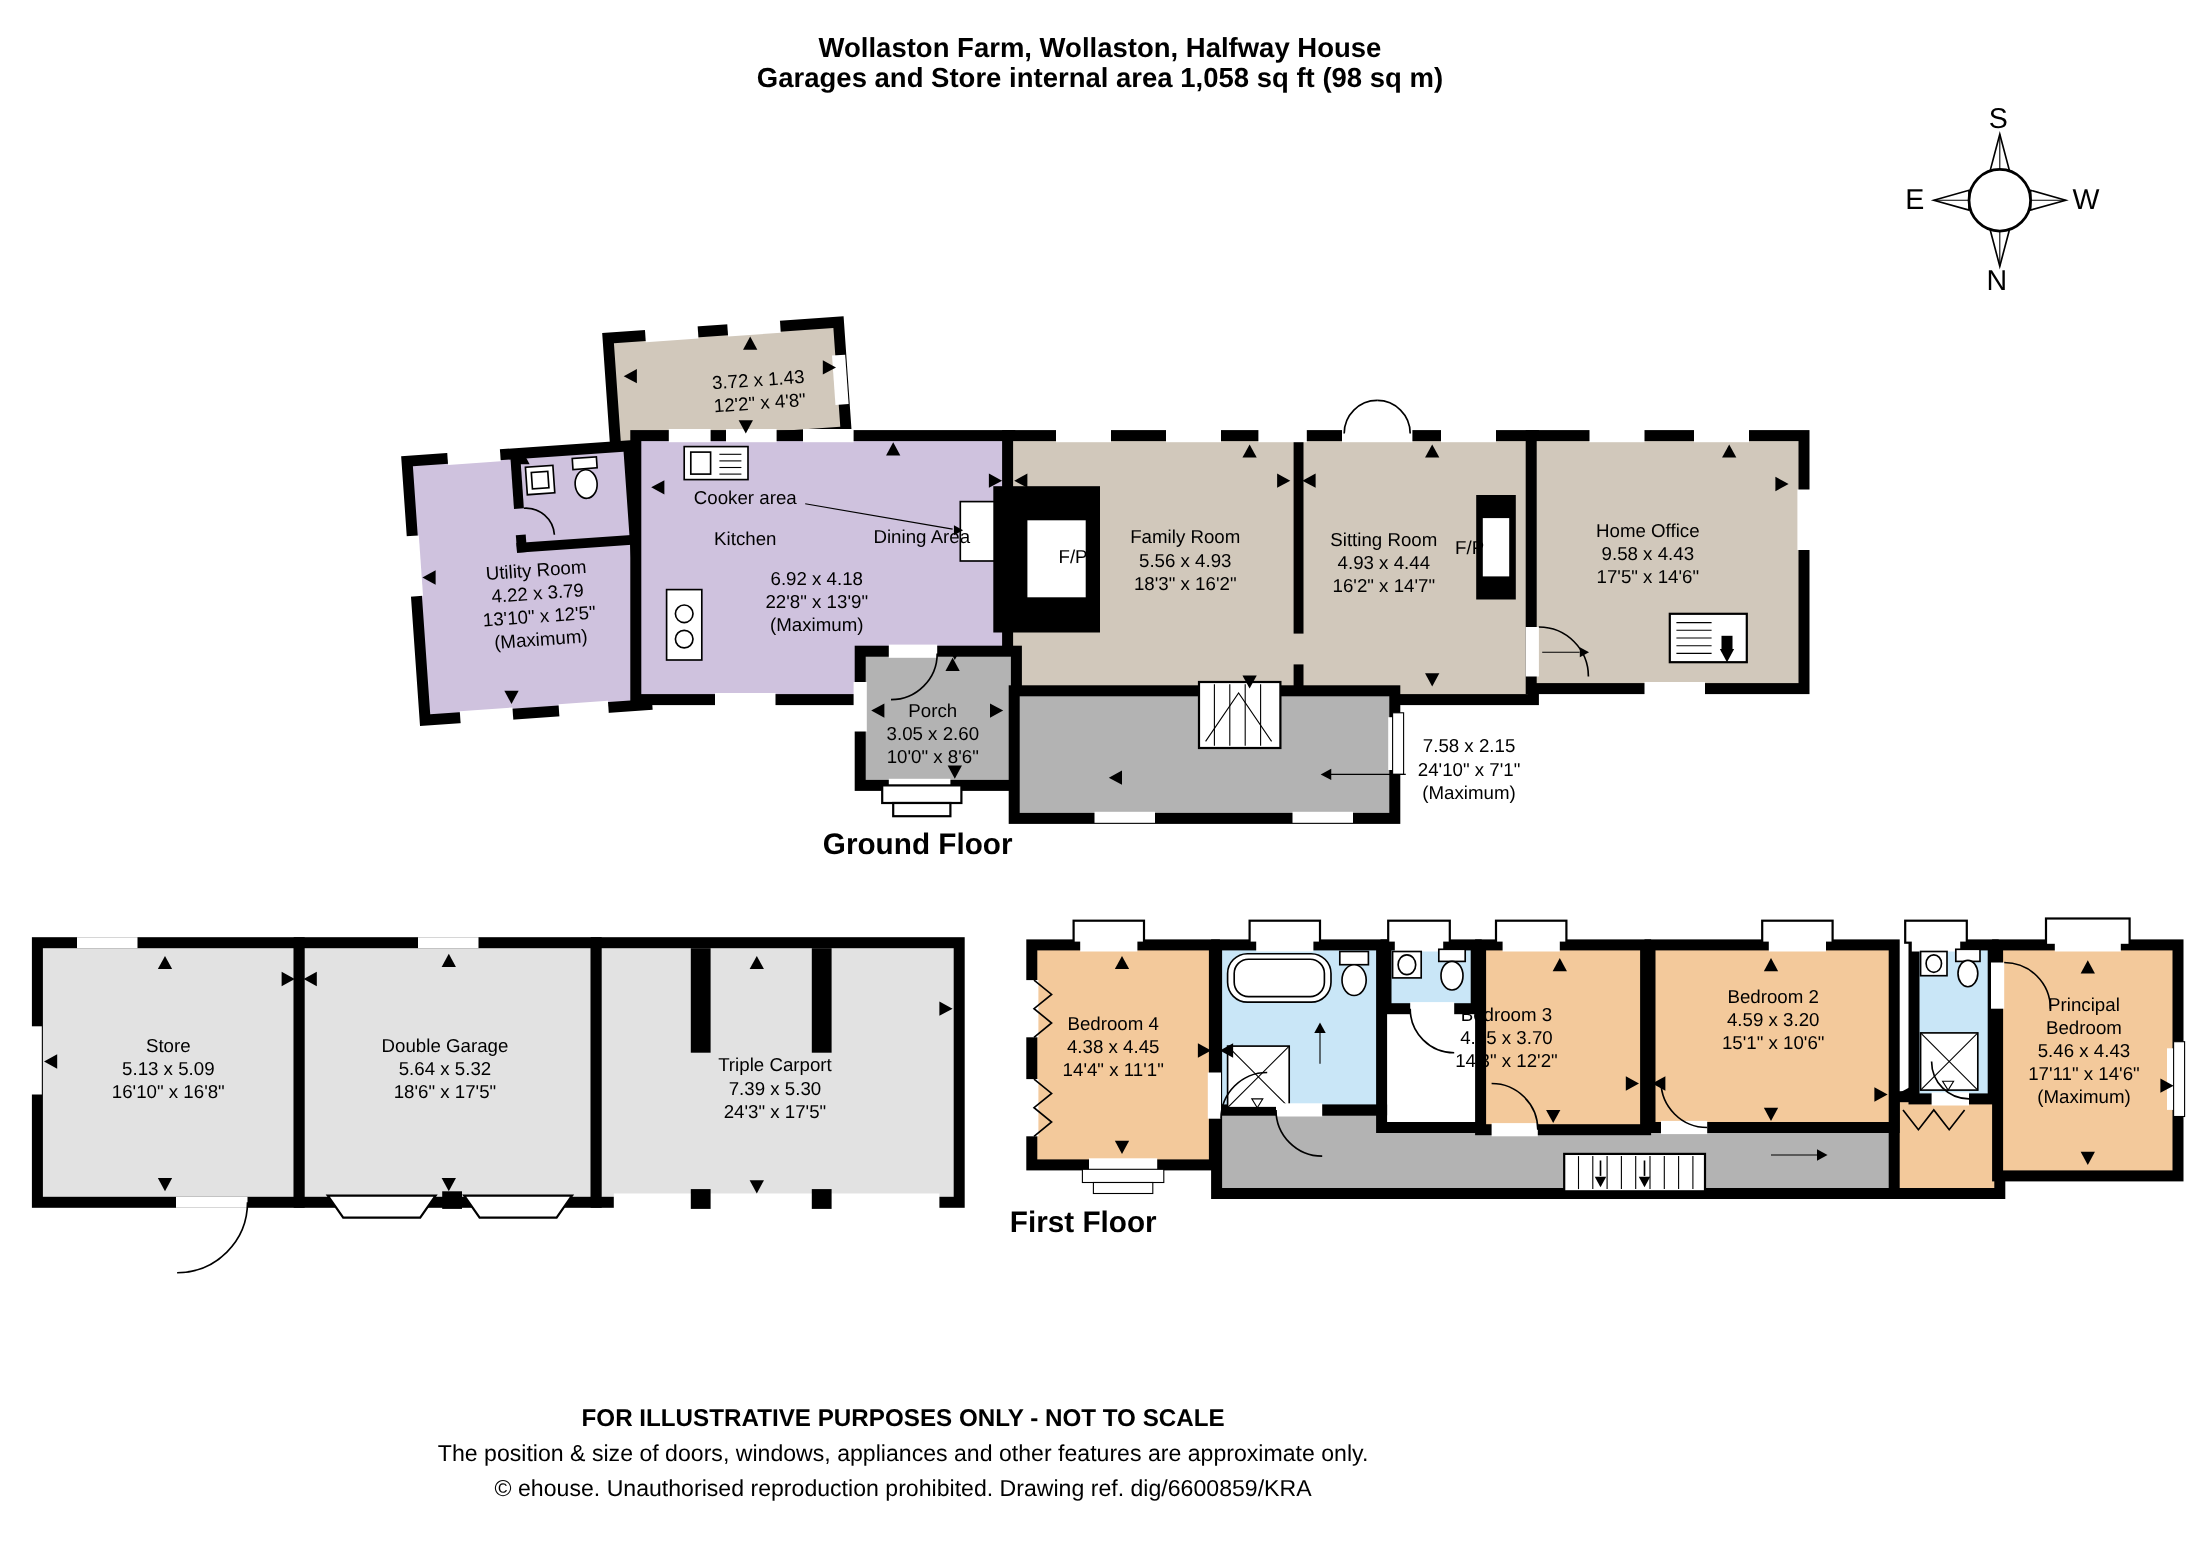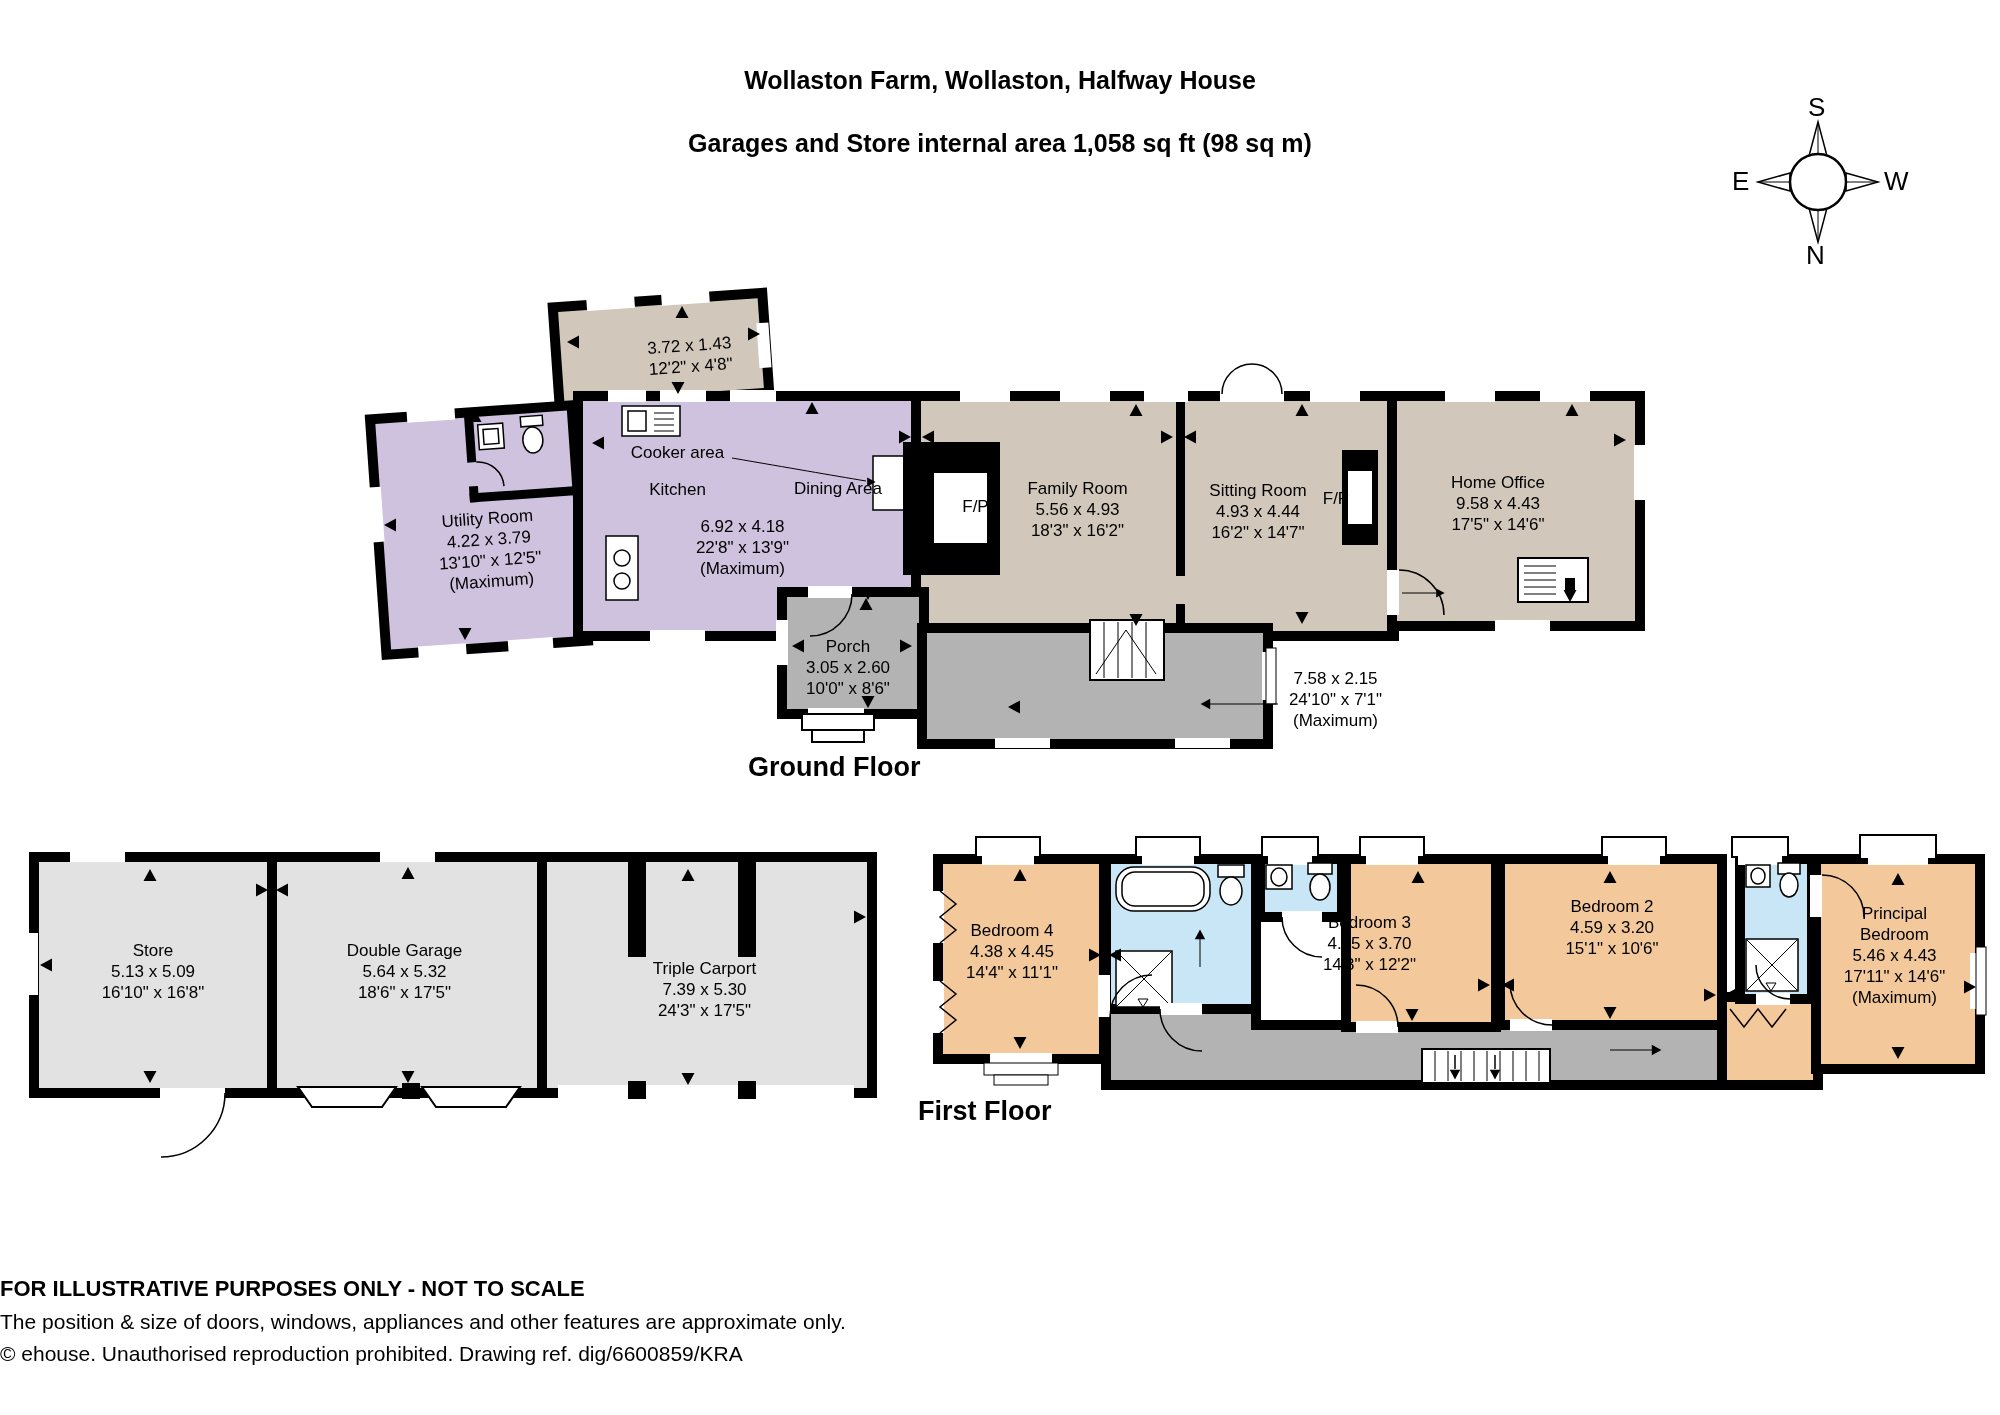--- a/index.html
+++ b/index.html
@@ -1,26 +1,26 @@
 <!DOCTYPE html>
 <html><head>
 <meta charset="utf-8">
 <title>Floor Plan</title>
 <style>
   html,body{margin:0;padding:0;}
   body{width:2000px;height:1415px;position:relative;background:#fff;overflow:hidden;
        font-family:"Liberation Sans","DejaVu Sans",sans-serif;color:#000;}
   .abs{position:absolute;}
   .ttl{left:0;top:31px;width:2000px;text-align:center;font-size:25px;font-weight:bold;line-height:27px;}
-  .ttl span{display:block;margin-top:36px;}
+  .ttl span{display:block;}
   .lbl{position:absolute;text-align:center;font-size:17px;line-height:21px;white-space:nowrap;}
   .lbl span{display:block;}
   .tilt{transform:rotate(-4deg);}
   .floorlbl{position:absolute;font-size:27px;font-weight:bold;}
-  .foot{left:0;width:1642px;text-align:left;position:absolute;}
+  .foot{left:0;width:1642px;text-align:center;position:absolute;}
   .f1{font-size:22px;font-weight:bold;}
   .f2{font-size:21px;}
   .cmp{position:absolute;font-size:26px;}
   svg{position:absolute;overflow:visible;}
   .rm{stroke:#000;stroke-width:10;}
   .lav{fill:#cfc2de;} .bei{fill:#d1c8bb;} .gry{fill:#b3b3b3;}
   .lgy{fill:#e2e2e2;} .org{fill:#f3c99b;} .blu{fill:#c9e6f7;}
   .win{fill:#fff;stroke:none;}
   .wall{fill:#000;stroke:none;}
   .fix{fill:#fff;stroke:#000;stroke-width:1.5;}

